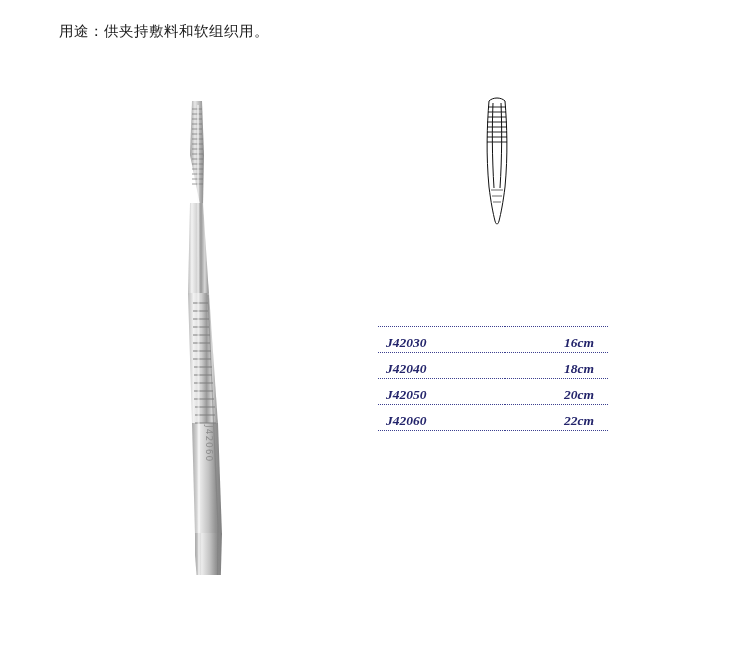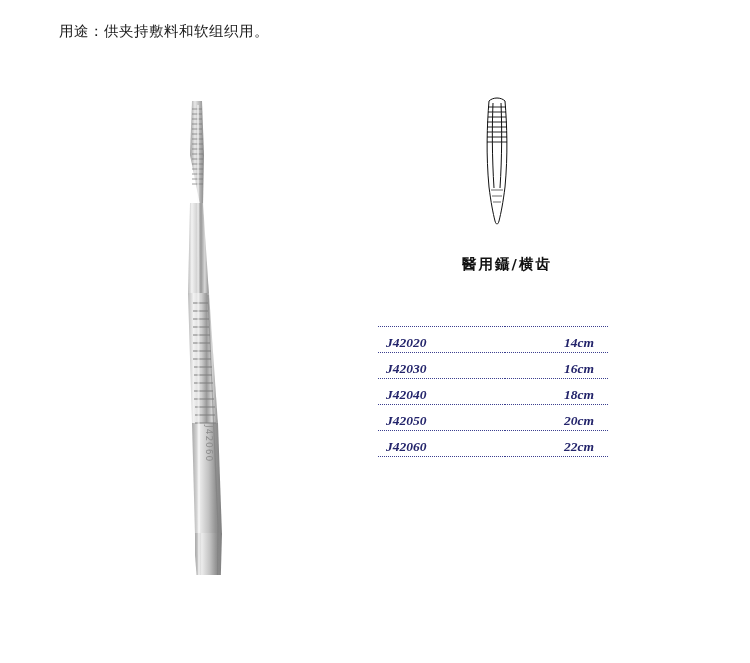--- a/index.html
+++ b/index.html
@@ -221,29 +221,24 @@
       </g>
 
       <g stroke="#111" stroke-width="0.7" opacity="0.9">
         <line x1="29" y1="95" x2="41" y2="95"></line>
         <line x1="30" y1="101" x2="40" y2="101"></line>
         <line x1="31" y1="107" x2="39" y2="107"></line>
       </g>
     </svg>
   </div>
 
-  <div class="product-caption">醫用鑷/横齿</div>
 
   <table class="spec-table">
     <tbody>
       <tr>
-        <td class="code">J42020</td>
-        <td class="size">14cm</td>
-      </tr>
-      <tr>
         <td class="code">J42030</td>
         <td class="size">16cm</td>
       </tr>
       <tr>
         <td class="code">J42040</td>
         <td class="size">18cm</td>
       </tr>
       <tr>
         <td class="code">J42050</td>
         <td class="size">20cm</td>

